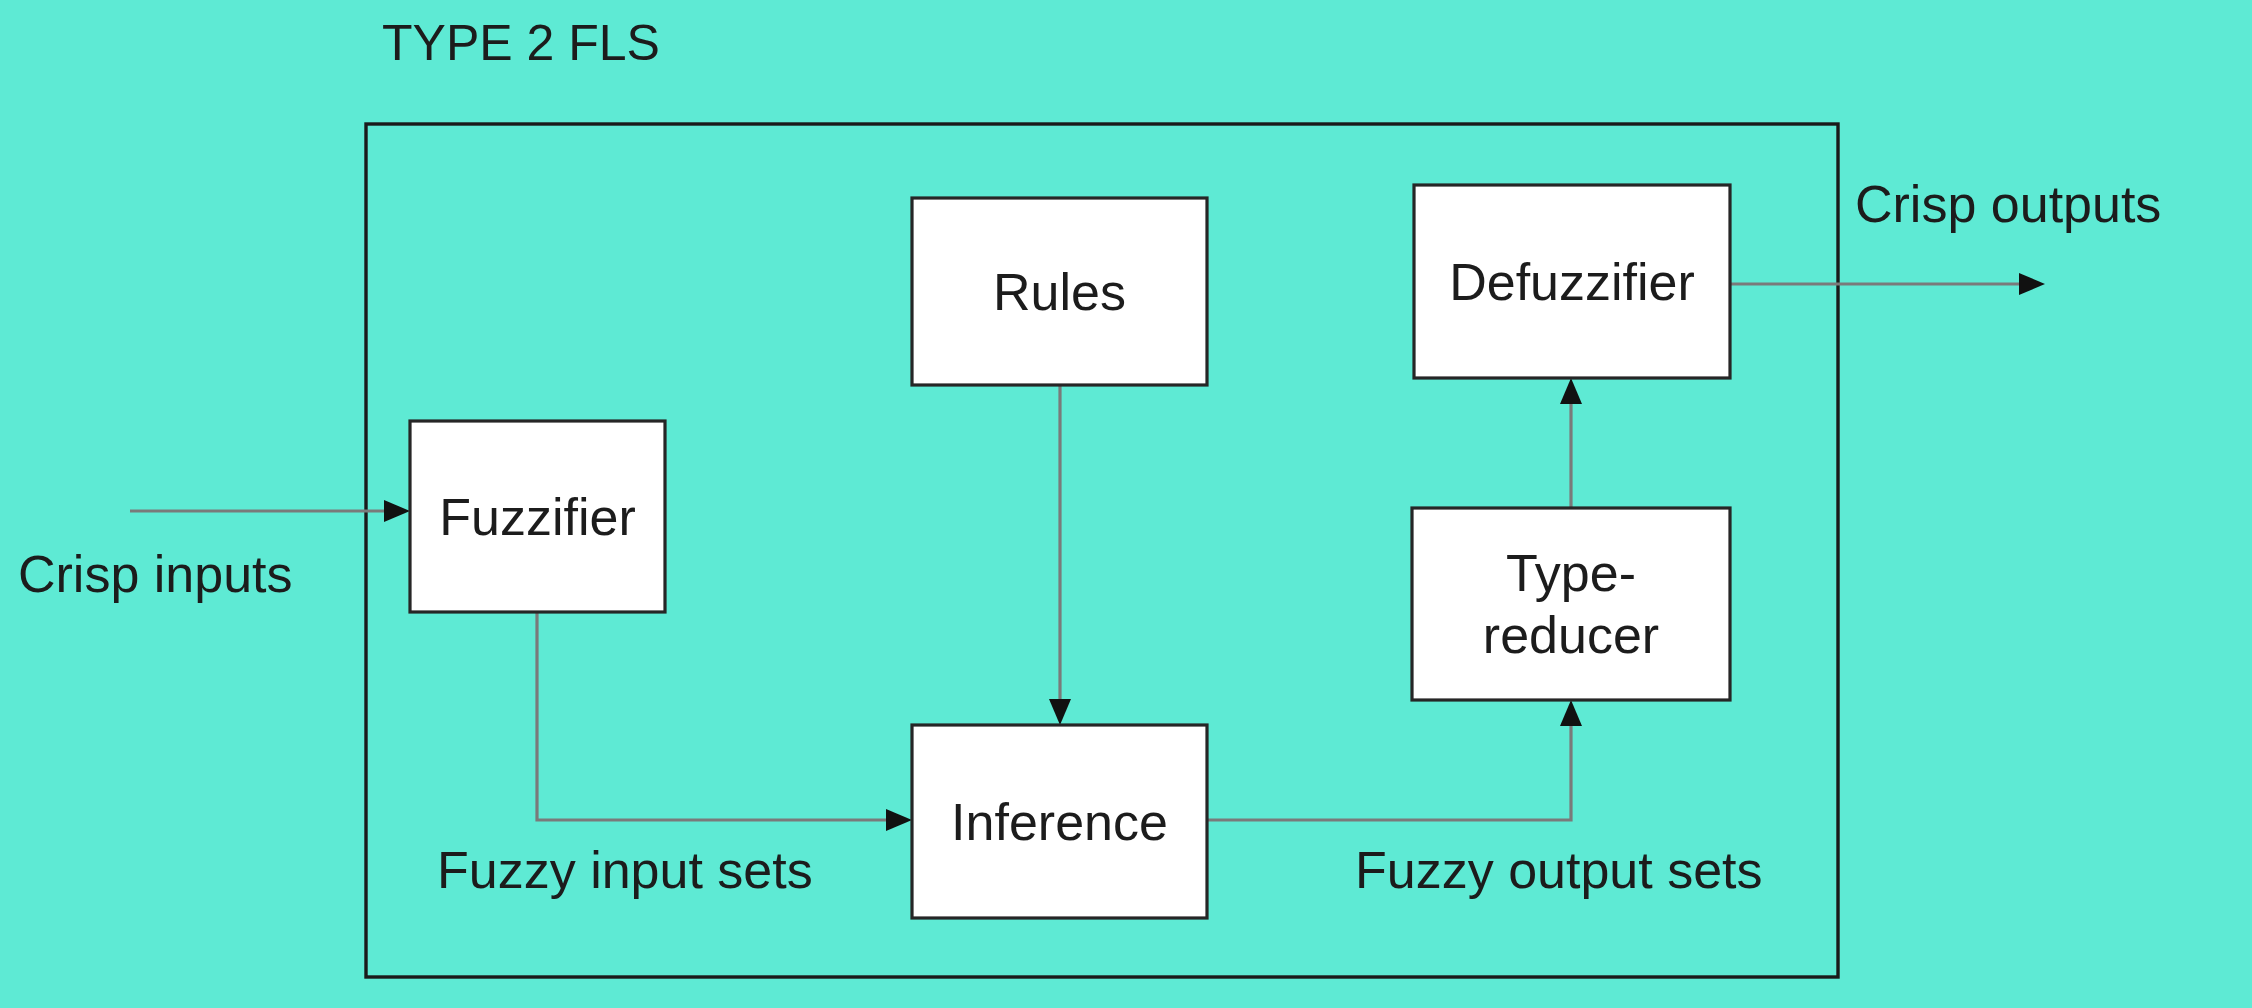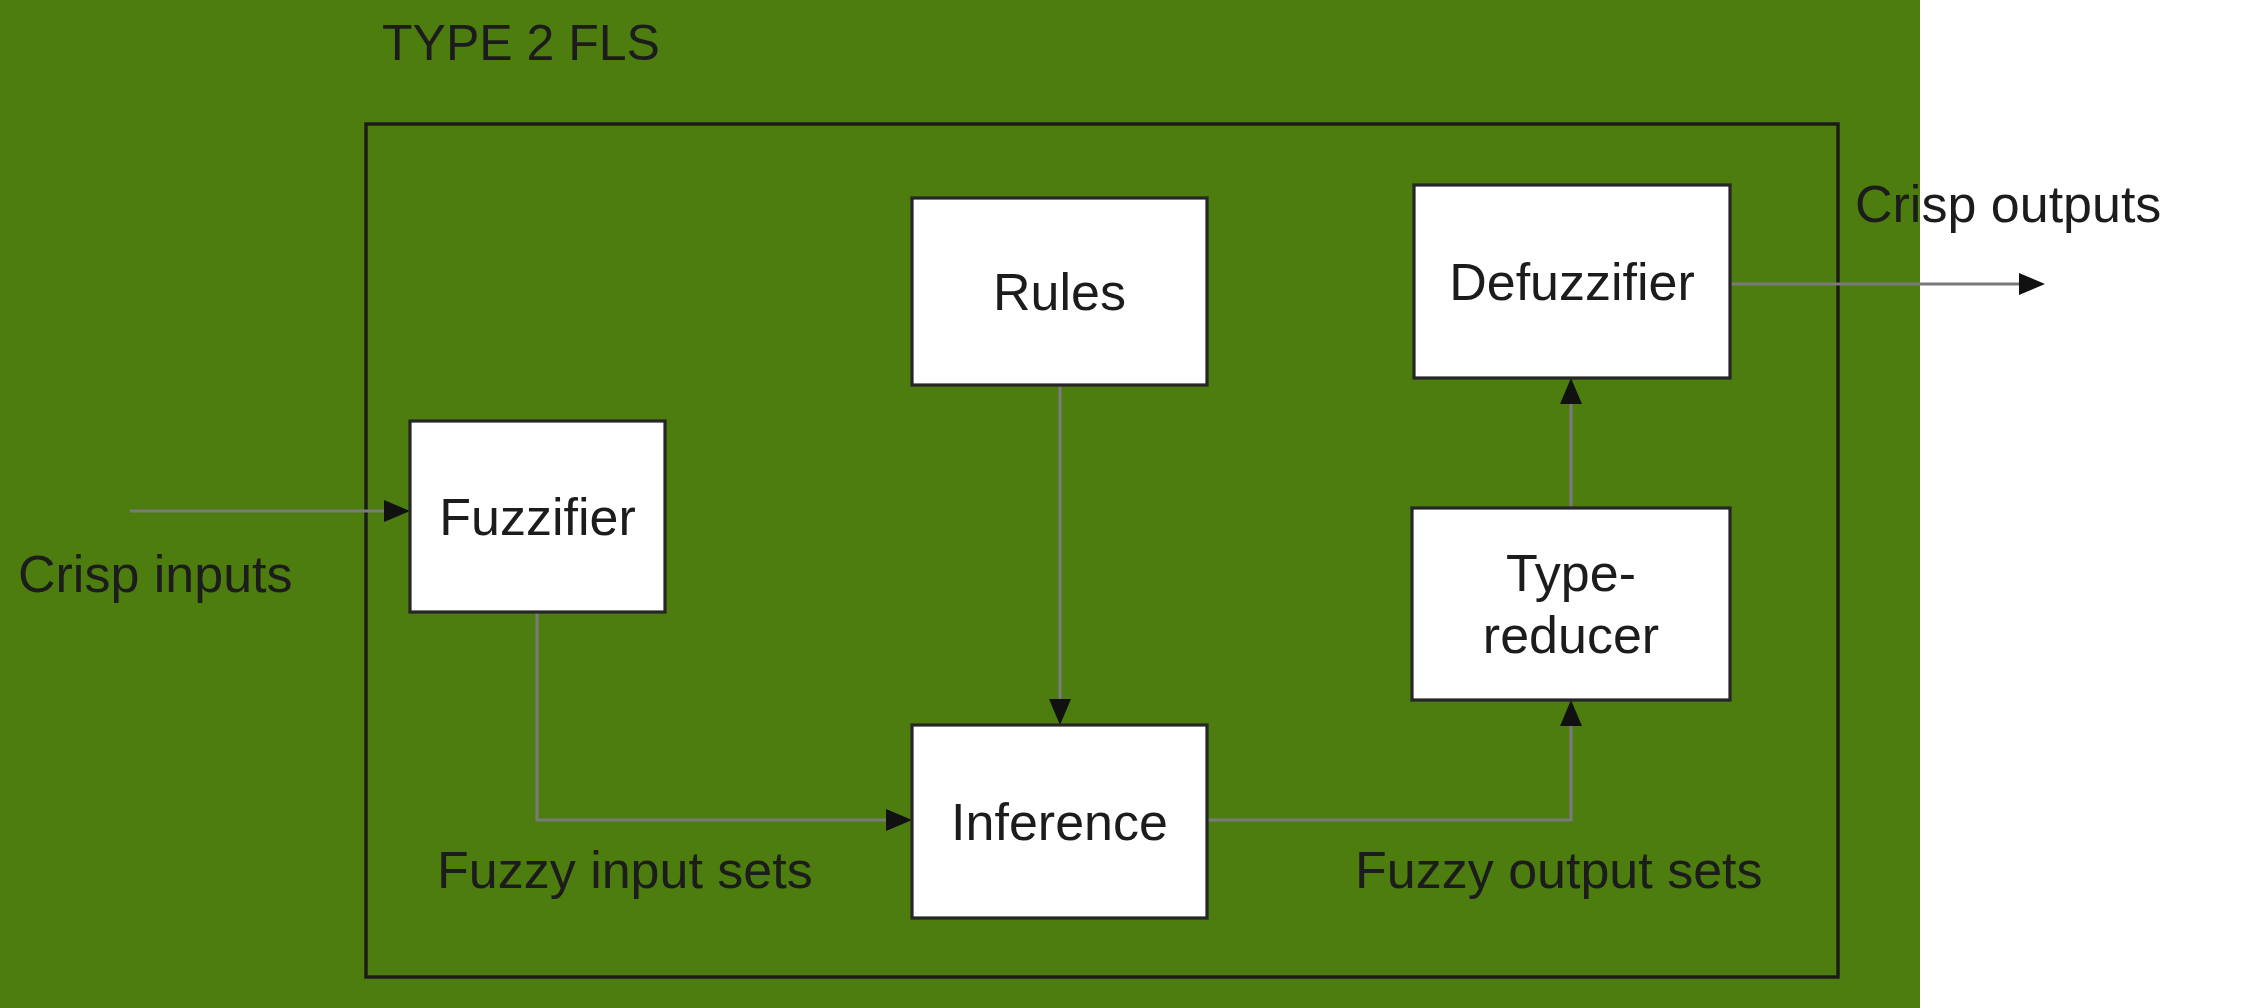--- a/index.html
+++ b/index.html
@@ -9,23 +9,23 @@
     background: #ffffff;
   }
   body {
     width: 2252px;
     height: 1008px;
     overflow: hidden;
     font-family: "Liberation Sans", sans-serif;
   }
   #diagram-root {
     position: relative;
-    width: 1920px;
+    width: 2252px;
     height: 1008px;
-    background: #4d7c0f;
+    background: #5eead4;
   }
   svg.diagram {
     display: block;
     width: 2252px;
     height: 1008px;
   }
   .box-rect {
     fill: #ffffff;
     stroke: #262626;
     stroke-width: 3.2;

